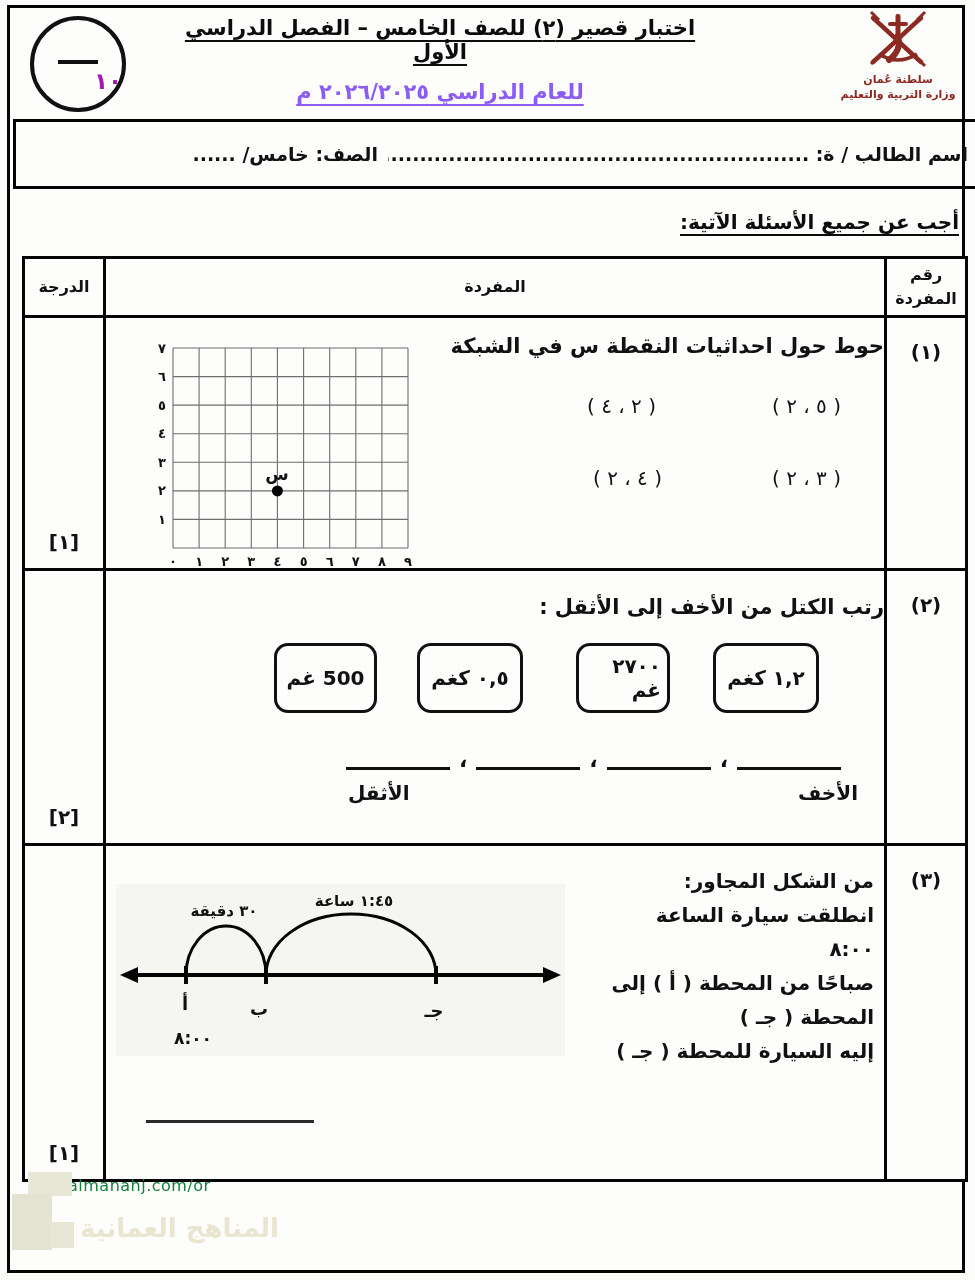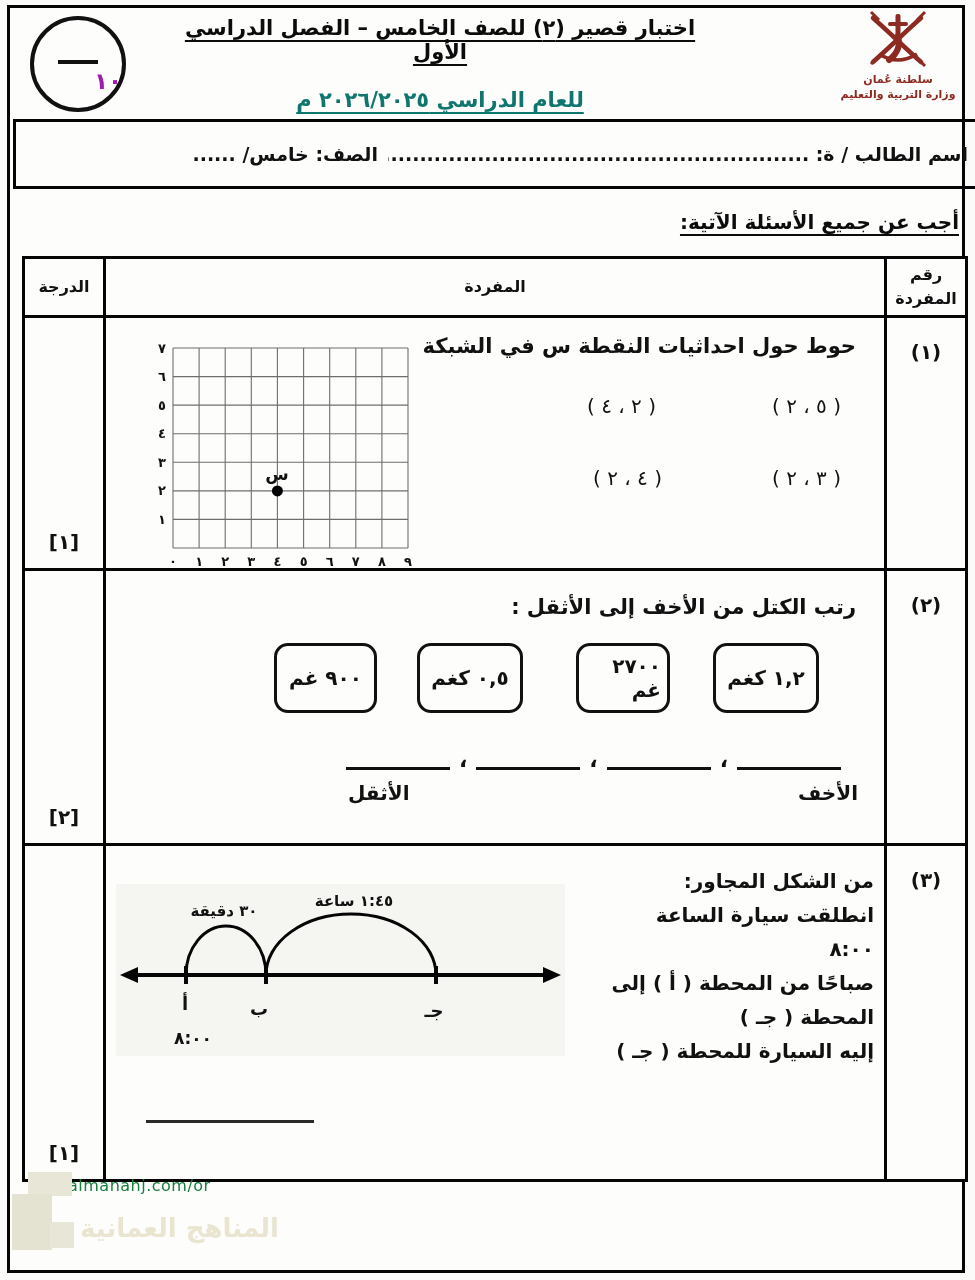--- a/index.html
+++ b/index.html
@@ -10,41 +10,41 @@
   .rtl{direction:rtl;}
 
   
   .score-circle{position:absolute;left:30px;top:16px;width:88px;height:88px;border:4px solid #111;border-radius:50%;}
   .score-bar{position:absolute;left:24px;top:40px;width:40px;height:4px;background:#111;}
   .score-total{position:absolute;left:0;top:48px;width:88px;text-align:right;font-size:23px;font-weight:bold;color:#a21caf;}
 
   
   .titles{position:absolute;left:175px;top:16px;width:530px;text-align:center;direction:rtl;}
   .title1{font-size:21px;font-weight:bold;color:#0c0c0c;text-decoration:underline;text-underline-offset:5px;}
-  .title2{margin-top:24px;font-size:21px;font-weight:bold;color:#0f766e;text-decoration:underline;text-underline-offset:5px;}
+  .title2{margin-top:16px;font-size:21px;font-weight:bold;color:#8b5cf6;text-decoration:underline;text-underline-offset:5px;}
 
   
   .logo{position:absolute;left:833px;top:10px;width:130px;text-align:center;}
   .logo-text{font-size:11px;font-weight:bold;color:#8d2a22;direction:rtl;line-height:15px;}
 
   
   .student-box{position:absolute;left:13px;top:119px;width:938px;height:64px;border:3px solid #050505;display:flex;direction:rtl;align-items:center;gap:10px;padding:0 14px;font-size:19px;font-weight:bold;color:#111;}
   .student-name{white-space:nowrap;overflow:hidden;max-width:580px;}
   .student-class{white-space:nowrap;}
 
   .instruction{position:absolute;right:16px;top:210px;direction:rtl;font-size:20px;font-weight:bold;color:#0c0c0c;text-decoration:underline;text-underline-offset:5px;}
 
   
   .qtable{position:absolute;left:22px;top:256px;width:946px;height:926px;display:grid;direction:rtl;grid-template-columns:78px 778px 78px;grid-template-rows:56px 250px 272px 333px;background:#050505;gap:3px;padding:3px;box-sizing:border-box;}
   .cell{background:#fdfdfc;position:relative;color:#111;}
   .hcell{display:flex;align-items:center;justify-content:center;text-align:center;font-size:16px;font-weight:bold;line-height:24px;}
   .numcell{font-size:20px;font-weight:bold;text-align:center;padding-top:22px;box-sizing:border-box;}
   .scorecell .score-val{position:absolute;bottom:14px;left:50%;transform:translateX(-50%);font-size:20px;font-weight:bold;}
 
-  .qtext{position:absolute;top:16px;right:28px;direction:rtl;font-size:21px;font-weight:bold;margin-left:48px;}
+  .qtext{position:absolute;top:16px;right:0;direction:rtl;font-size:21px;font-weight:bold;margin-left:48px;}
 
   
   .q1-opt{position:absolute;font-size:20px;font-weight:500;letter-spacing:1px;margin-left:24px;}
   .q1-grid{position:absolute;left:45px;top:26px;}
 
   
   .mass-box{position:absolute;top:72px;height:70px;border:3px solid #111;border-radius:14px;display:flex;align-items:center;justify-content:center;direction:rtl;font-size:20px;font-weight:600;padding:0 6px;box-sizing:border-box;}
   .blanks{position:absolute;right:43px;top:178px;display:flex;direction:rtl;align-items:flex-end;}
   .blank{width:104px;height:18px;border-bottom:3px solid #111;}
   .bcomma{font-size:22px;font-weight:bold;padding:0 9px;line-height:20px;}
@@ -168,21 +168,21 @@
     <div class="cell scorecell">
         <span class="score-val ltr">[١]</span>
       </div>
 
     <div class="cell numcell"><span class="ltr">(٢)</span></div>
     <div class="cell rtl">
       <div class="qtext" style="top:24px;">رتب الكتل من الأخف إلى الأثقل :</div>
       <div class="mass-box" style="left:607px;width:106px;">١,٢ كغم</div>
       <div class="mass-box" style="left:470px;width:94px;">٢٧٠٠ غم</div>
       <div class="mass-box" style="left:311px;width:106px;">٠,٥ كغم</div>
-      <div class="mass-box" style="left:168px;width:103px;">٩٠٠ غم</div>
+      <div class="mass-box" style="left:168px;width:103px;">500 غم</div>
       <div class="blanks">
         <span class="blank"></span>
         <span class="bcomma">،</span>
         <span class="blank"></span>
         <span class="bcomma">،</span>
         <span class="blank"></span>
         <span class="bcomma">،</span>
         <span class="blank"></span>
       </div>
       <div class="order-label" style="left:692px;">الأخف</div>

